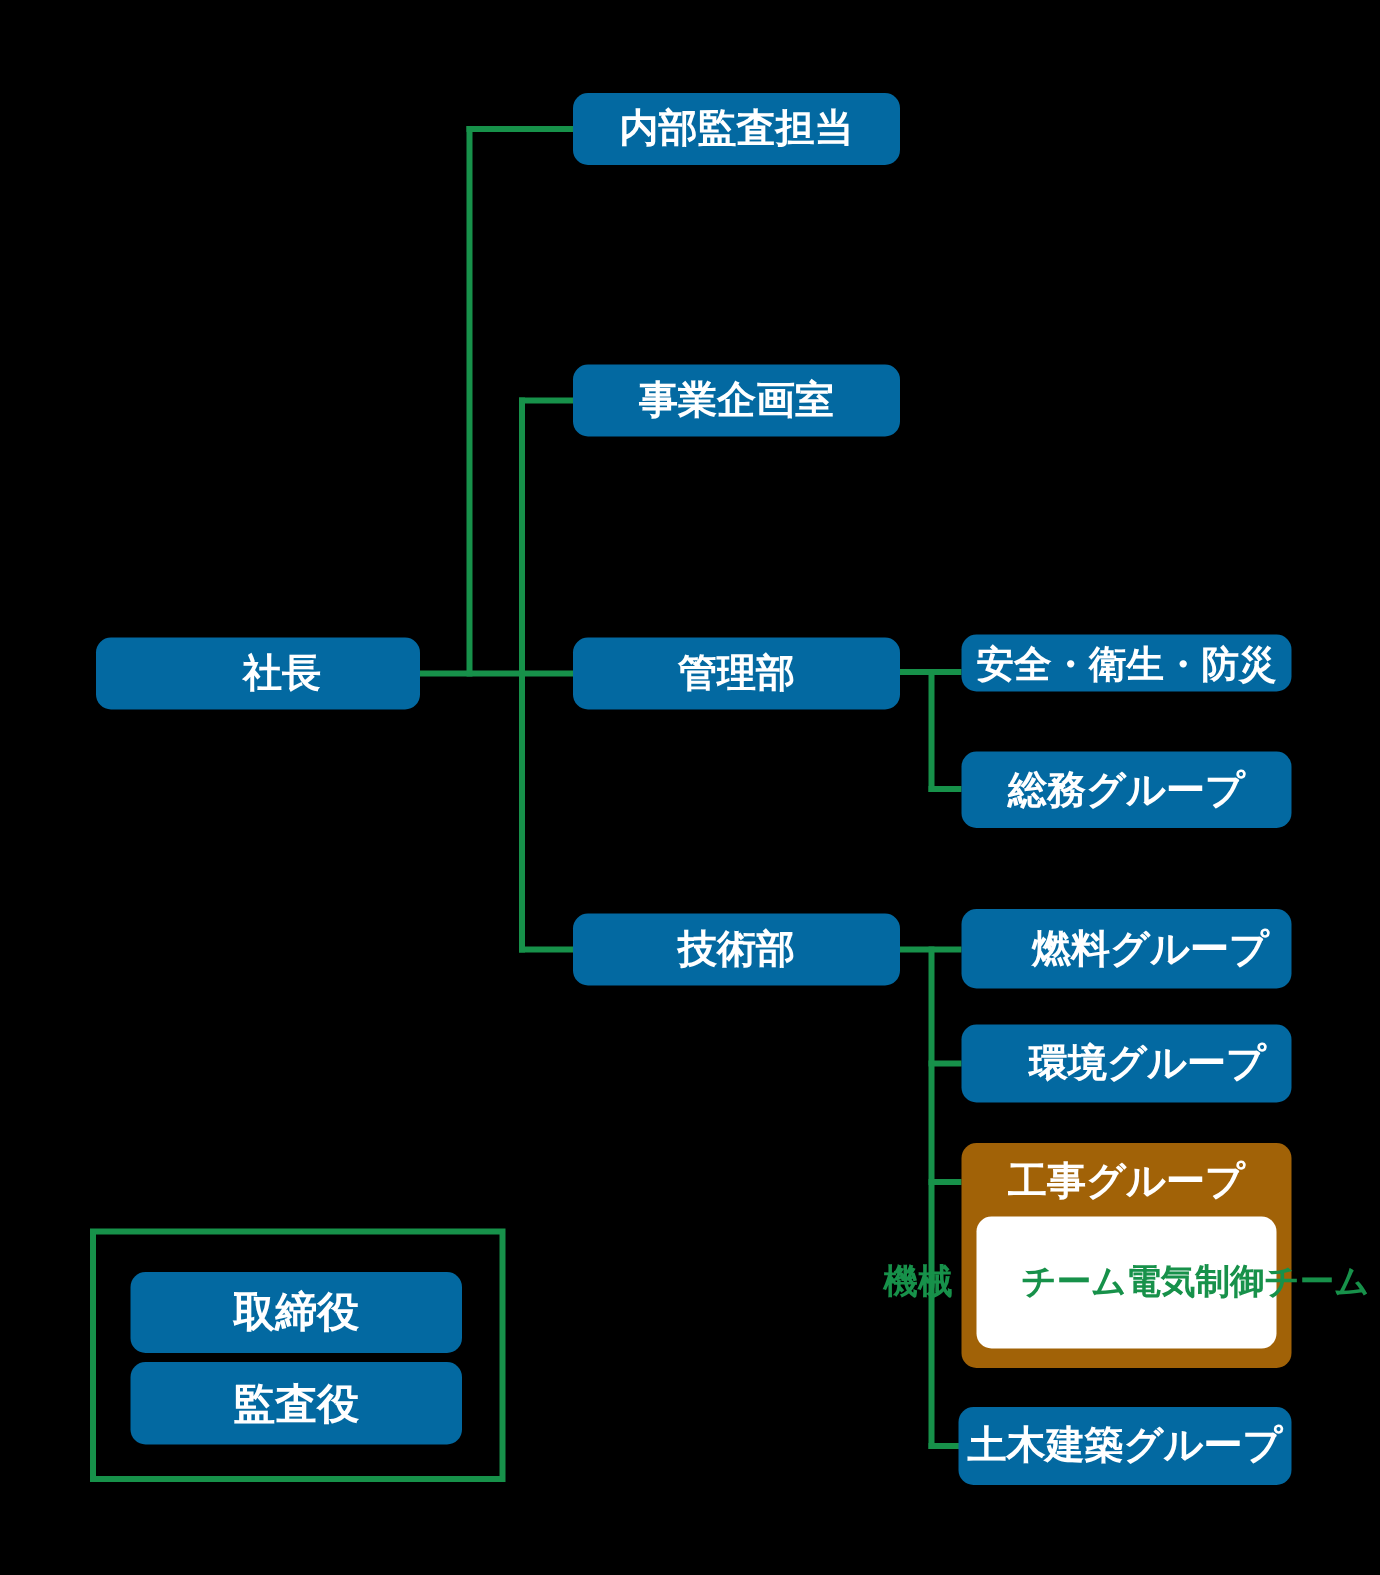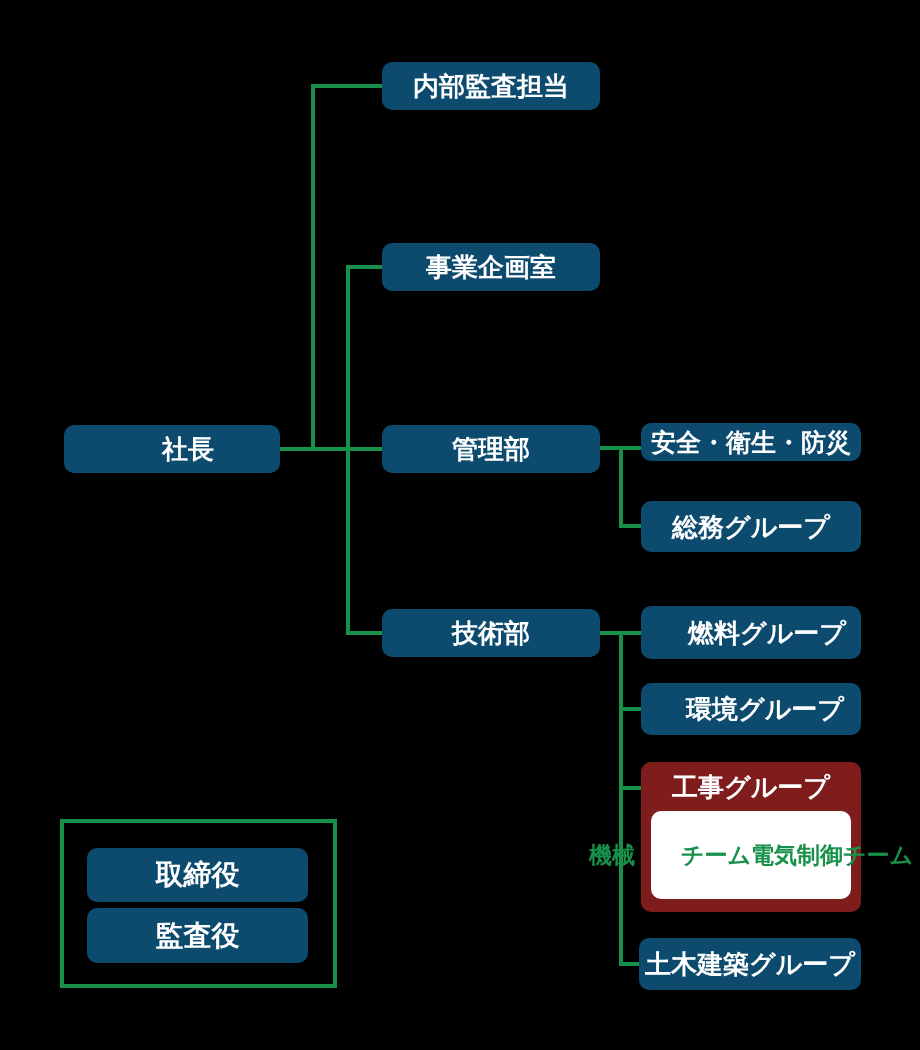--- a/index.html
+++ b/index.html
@@ -11,21 +11,21 @@
     position: relative;
     width: 920px;
     height: 1050px;
     background: #000000;
     overflow: hidden;
     font-family: "DejaVu Sans", "Liberation Sans", sans-serif;
     font-weight: bold;
   }
   .box {
     position: absolute;
-    background: #0c4a6e;
+    background: #0369a1;
     border-radius: 10px;
     color: #ffffff;
     display: flex;
     align-items: center;
     justify-content: center;
     font-size: 26px;
     line-height: 1;
     text-align: center;
     box-sizing: border-box;
     white-space: nowrap;
@@ -35,21 +35,21 @@
     background: #17914a;
   }
   .legend-frame {
     position: absolute;
     border: 4px solid #17914a;
     background: transparent;
     box-sizing: border-box;
   }
   .group-box {
     position: absolute;
-    background: #7f1d1d;
+    background: #a16207;
     border-radius: 10px;
     box-sizing: border-box;
   }
   .group-title {
     position: absolute;
     left: 0;
     top: 0;
     width: 100%;
     height: 50px;
     display: flex;

